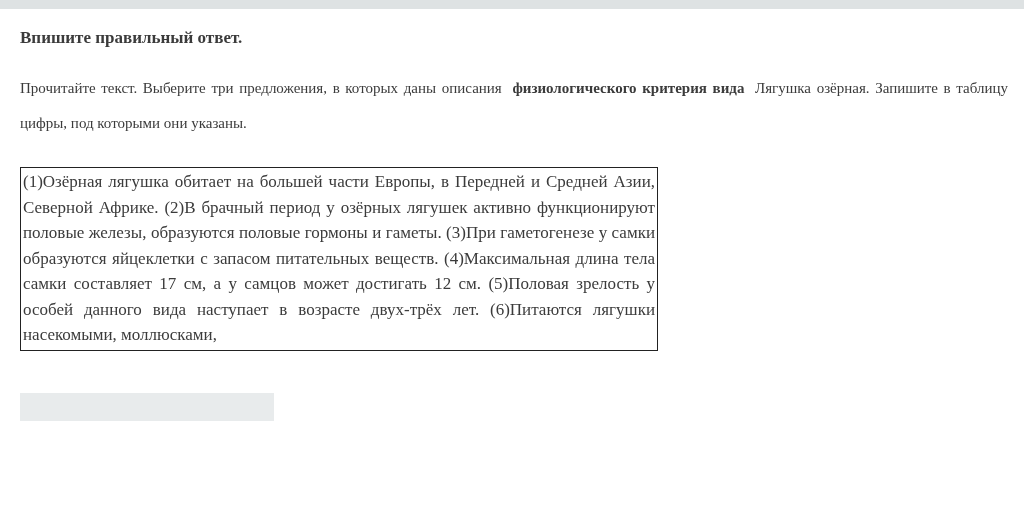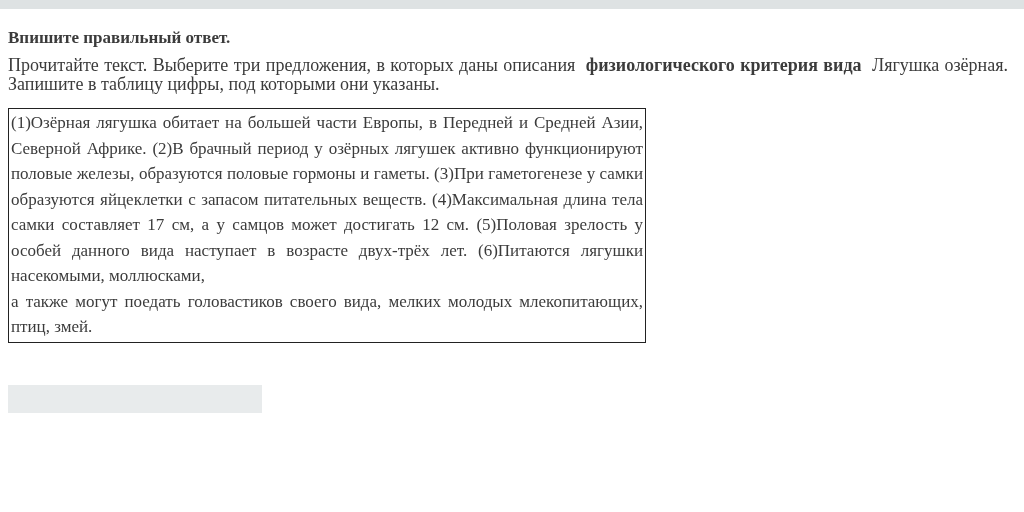--- a/index.html
+++ b/index.html
@@ -12,40 +12,40 @@
     overflow: hidden;
     font-family: "Liberation Serif", "DejaVu Serif", serif;
     color: #3b3b3b;
   }
   .topbar {
     width: 100%;
     height: 9px;
     background: #dee2e3;
   }
   .content {
-    padding: 0 16px 0 8px;
+    padding: 0 16px 0 20px;
   }
   .title {
     margin: 19px 0 0 0;
     font-size: 17px;
     font-weight: bold;
     line-height: 20px;
   }
   .intro {
-    margin: 8px 0 0 0;
-    font-size: 18px;
-    line-height: 19px;
+    margin: 23px 0 0 0;
+    font-size: 15px;
+    line-height: 35px;
     text-align: justify;
   }
   .intro .crit {
     font-weight: bold;
     margin: 0 5px;
   }
   .passage-box {
-    margin-top: 14px;
+    margin-top: 26px;
     width: 638px;
     border: 1px solid #222222;
     padding: 1px 2px 2px 2px;
     font-size: 17px;
     line-height: 25.5px;
   }
   .passage-box .para {
     text-align: justify;
     margin: 0;
   }
@@ -78,19 +78,18 @@
   <h2 class="title">Впишите правильный ответ.</h2>
 
   <p class="intro">
     <span>Прочитайте текст. Выберите три предложения, в которых даны описания</span>
     <b class="crit">физиологического критерия вида</b>
     <span>Лягушка озёрная. Запишите в таблицу цифры, под которыми они указаны.</span>
   </p>
 
   <div class="passage-box">
     <div class="para">(1)Озёрная лягушка обитает на большей части Европы, в Передней и Средней Азии, Северной Африке. (2)В брачный период у озёрных лягушек активно функционируют половые железы, образуются половые гормоны и гаметы. (3)При гаметогенезе у самки образуются яйцеклетки с запасом питательных веществ. (4)Максимальная длина тела самки составляет 17 см, а у самцов может достигать 12 см. (5)Половая зрелость у особей данного вида наступает в возрасте двух-трёх лет. (6)Питаются лягушки насекомыми, моллюсками,</div>
-    <div class="para">а также могут поедать головастиков своего вида, мелких молодых млекопитающих, птиц, змей.</div>
   </div>
 
 
   <input class="answer-input" type="text" value="" style="">
 
 </div>
 
 </body></html>

